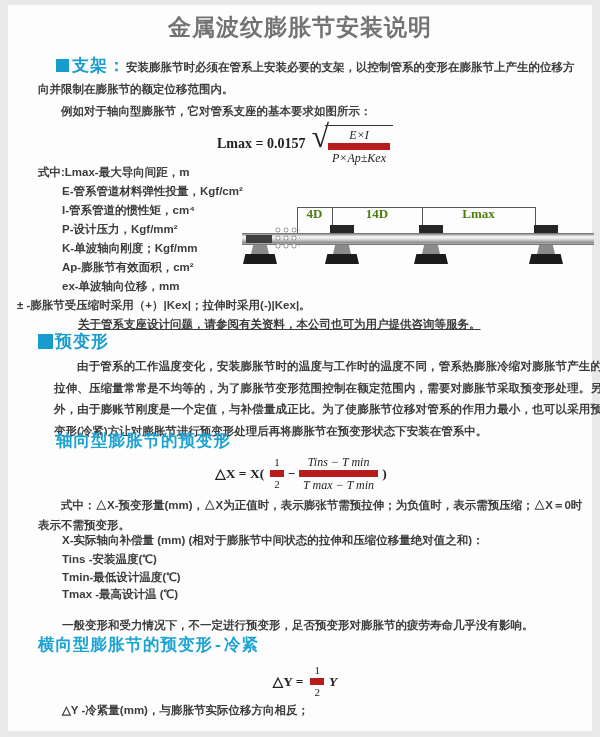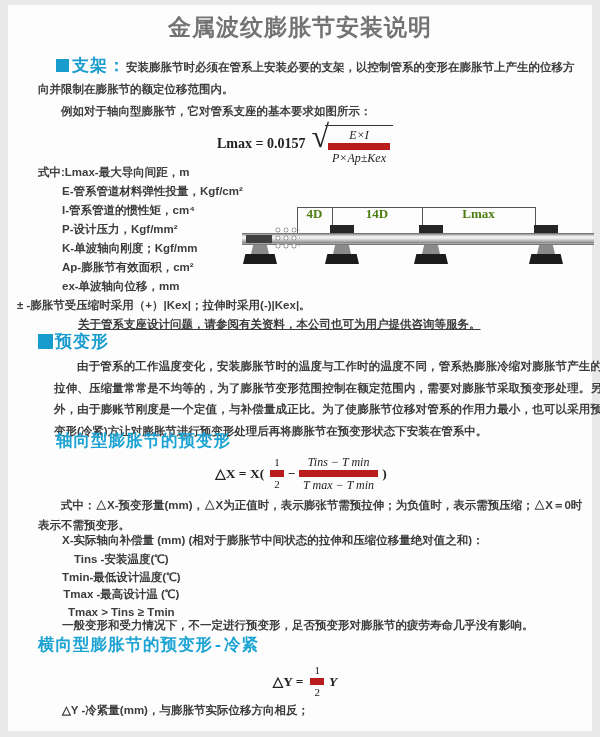--- a/index.html
+++ b/index.html
@@ -90,21 +90,21 @@
   .h2 { top:330px; left:38px; font-size:17px; font-weight:bold; color:#189ccd; letter-spacing:1px; }
   .p-preform { top:356px; left:38px; width:548px; text-indent:23px;margin-left:16px; }
 
   .h3 { font-size:16.5px; font-weight:bold; color:#1ba3d3; letter-spacing:1px;font-family:Liberation Mono, monospace; }
   .h3-axial { top:430px; left:56px; }
   .h3-lateral { top:634px; left:38px; }
 
   .p-note1 { top:495px; left:38px; width:551px; text-indent:23px; line-height:20px; }
   .p-note2 { top:533px; left:62px; white-space:nowrap; }
   .temps { top:551px; left:62px; font-size:11.5px; font-weight:600; }
-  .temps > div { line-height:17.5px; white-space:nowrap;text-align:center; }
+  .temps > div { line-height:17.5px; white-space:nowrap; }
   .p-note3 { top:618px; left:62px; white-space:nowrap; }
   .p-note4 { top:703px; left:62px; white-space:nowrap; }
 </style>
 </head>
 <body>
 
 <div class="paper"></div>
 
 <div class="abs title">金属波纹膨胀节安装说明</div>
 
@@ -194,21 +194,20 @@
   <span class="f-close">)</span>
 </div>
 
 <div class="abs p-note1 body-txt">式中：△X-预变形量(mm)，△X为正值时，表示膨张节需预拉伸；为负值时，表示需预压缩；△X＝0时表示不需预变形。</div>
 <div class="abs p-note2 body-txt">X-实际轴向补偿量 (mm) (相对于膨胀节中间状态的拉伸和压缩位移量绝对值之和)：</div>
 
 <div class="abs temps">
   <div>Tins -安装温度(℃)</div>
   <div>Tmin-最低设计温度(℃)</div>
   <div>Tmax -最高设计温 (℃)</div>
-  <div>Tmax &gt; Tins ≥ Tmin</div>
 </div>
 
 <div class="abs p-note3 body-txt">一般变形和受力情况下，不一定进行预变形，足否预变形对膨胀节的疲劳寿命几乎没有影响。</div>
 
 <div class="abs h3 h3-lateral">横向型膨胀节的预变形-冷紧</div>
 
 <div class="abs formula f3">
   <span class="f-lhs">△Y =</span>
   <span class="fr small">
     <span class="n">1</span>

